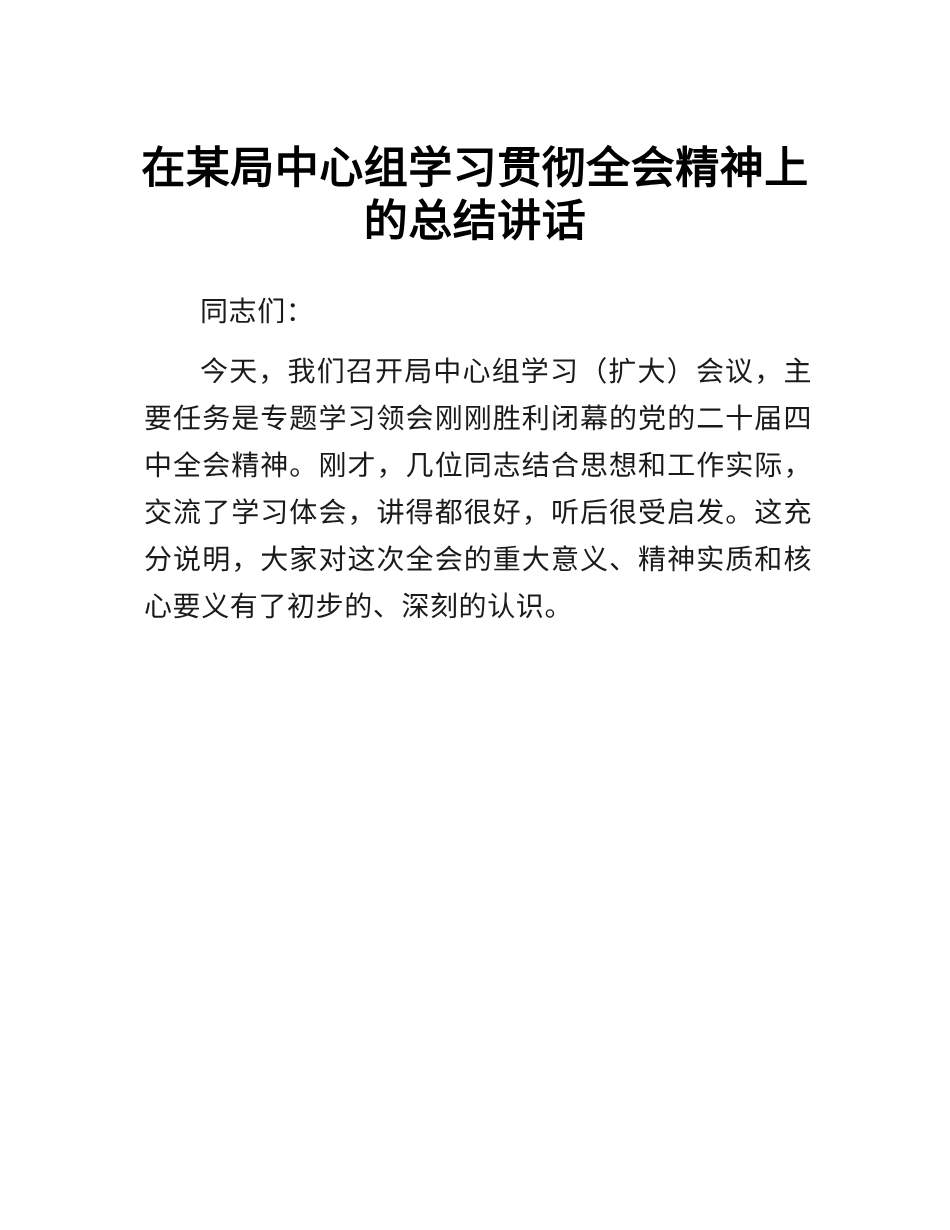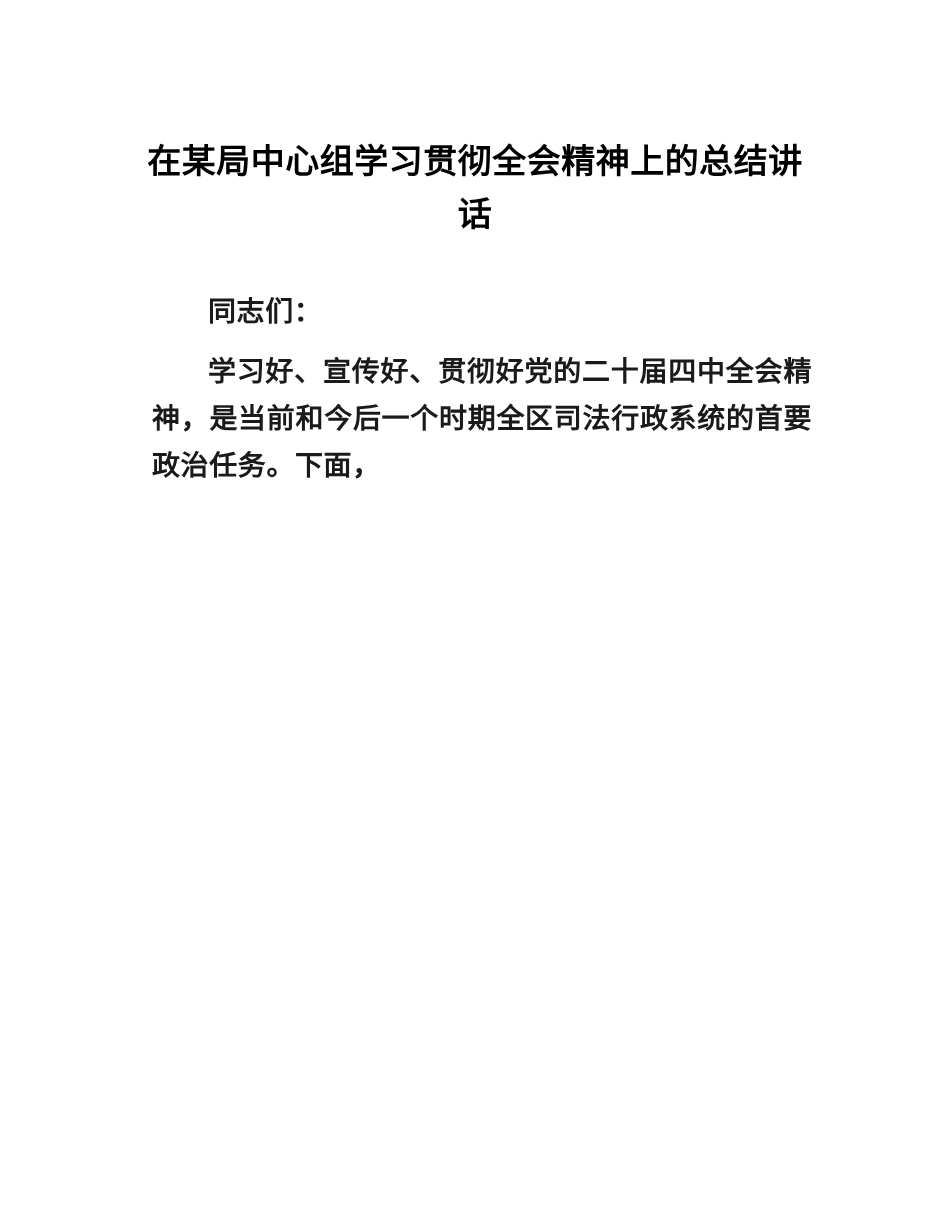--- a/index.html
+++ b/index.html
@@ -20,21 +20,21 @@
 
   
   .doc-title {
     position: absolute;
     top: 112px;
     left: 140px;
     width: 670px;
     text-align: center;
     font-family: "Liberation Sans", "DejaVu Sans", sans-serif;
     font-weight: 700;
-    font-size: 34px;
+    font-size: 44px;
     line-height: 53px;
     color: #000000;
     letter-spacing: 0.5px;
     white-space: normal;
     word-break: break-all;
   }
 
   
   .doc-body {
     position: absolute;
@@ -42,28 +42,27 @@
     left: 140px;
     width: 672px;
     font-family: "Liberation Serif", "DejaVu Serif", serif;
     font-size: 28px;
     line-height: 47px;
     color: #1a1a1a;
     letter-spacing: 0.6px;
   }
 
   .doc-body p {
-    margin: 0 0 13px 12px;
+    margin: 0 0 13px 4px;
     text-align: justify;
     text-justify: inter-ideograph;
     text-indent: 2em;
     word-break: break-all;
     -webkit-hyphens: none;
     hyphens: none;
-    font-weight: bold;
   }
 
   .doc-body p:last-child {
     margin-bottom: 0;
   }
 
   
   .doc-body p.salutation {
     text-align: left;
   }
@@ -72,19 +71,19 @@
 <body>
 
 <div class="page">
 
   <h1 class="doc-title">在某局中心组学习贯彻全会精神上的总结讲话</h1>
 
   <div class="doc-body">
 
     <p class="salutation">同志们：</p>
 
+    <p>今天，我们召开局中心组学习（扩大）会议，主要任务是专题学习领会刚刚胜利闭幕的党的二十届四中全会精神。刚才，几位同志结合思想和工作实际，交流了学习体会，讲得都很好，听后很受启发。这充分说明，大家对这次全会的重大意义、精神实质和核心要义有了初步的、深刻的认识。</p>
 
 
-    <p>学习好、宣传好、贯彻好党的二十届四中全会精神，是当前和今后一个时期全区司法行政系统的首要政治任务。下面，</p>
 
   </div>
 
 </div>
 
 </body></html>

